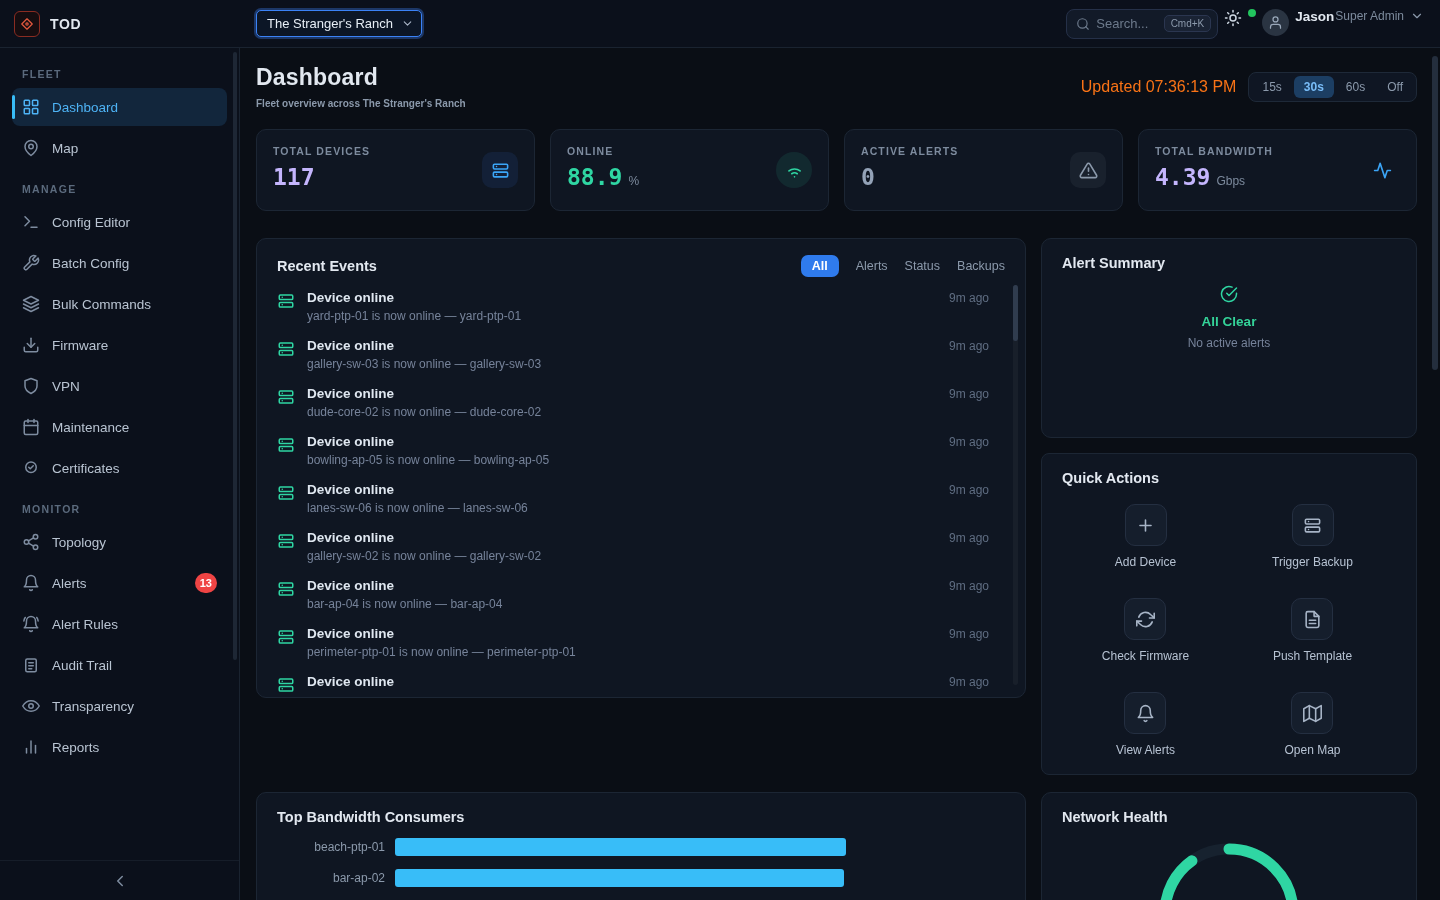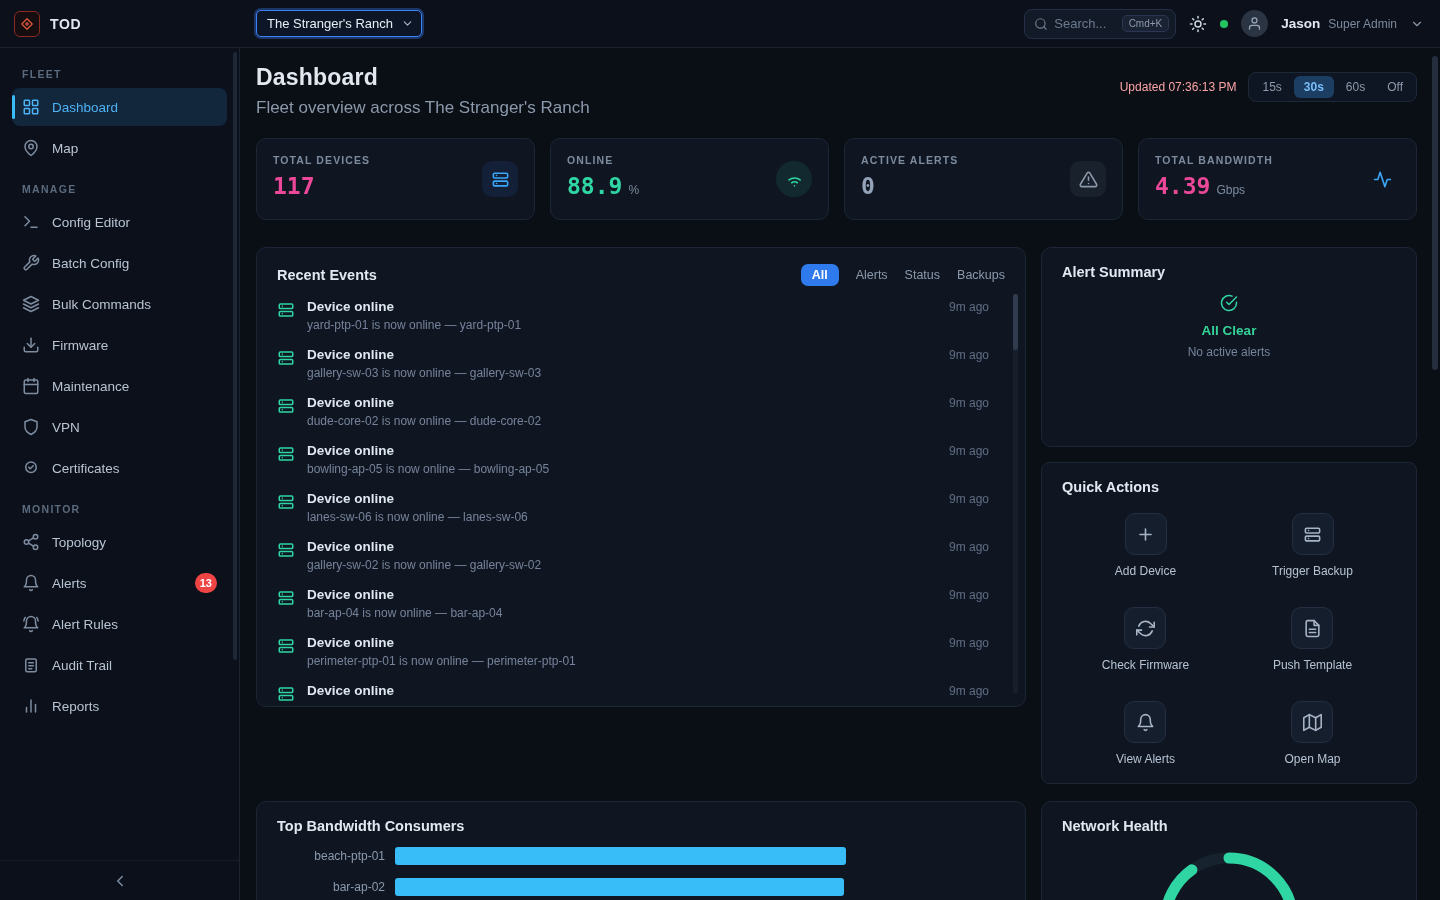--- a/index.html
+++ b/index.html
@@ -18,21 +18,21 @@
   .brand { width:240px; display:flex; align-items:center; gap:10px; padding-left:14px; flex-shrink:0; }
   .logo { width:26px; height:26px; border-radius:6px; border:1px solid #8a2c22; background:#150d10;
     color:#e4593f; display:flex; align-items:center; justify-content:center; }
   .logo svg.ic { width:14px; height:14px; }
   .brand-name { font-weight:700; font-size:14px; letter-spacing:.6px; }
   .site-select { margin-left:16px; height:27px; min-width:158px; background:#0c1626;
     border:1px solid #3b82f6; box-shadow:0 0 0 2px rgba(59,130,246,.35); border-radius:5px;
     display:flex; align-items:center; justify-content:space-between; gap:8px; padding:0 7px 0 10px;
     font-size:13px; color:#e6edf5; cursor:pointer; }
   .site-select svg.ic { width:13px; height:13px; color:#aab6c8; }
-  .topbar-right { margin-left:auto; display:flex; align-items:center; gap:13px; padding-right:16px; }
+  .topbar-right { margin-left:auto; display:flex; align-items:flex-start; gap:6px; padding-right:16px; }
   .search { width:152px; height:30px; background:#121a28; border:1px solid #253048; border-radius:8px;
     display:flex; align-items:center; padding:0 6px 0 9px; gap:6px; color:#6d7a8c; }
   .search svg.ic { width:14px; height:14px; }
   .search input { flex:1; min-width:0; background:transparent; border:none; outline:none;
     color:#cbd5e1; font-size:13px; font-family:"Liberation Sans",sans-serif; }
   .search input::placeholder { color:#6d7a8c; }
   .kbd { font-size:10px; color:#8b99ab; background:#1a2334; border:1px solid #2b3650;
     border-radius:5px; padding:2px 6px; white-space:nowrap; }
   .sun-btn { color:#cfd8e3; display:flex; }
   .status-dot { width:8px; height:8px; border-radius:50%; background:#22c55e; }
@@ -60,34 +60,34 @@
     min-width:20px; height:20px; border-radius:10px; display:flex; align-items:center; justify-content:center; padding:0 5px;text-align:right; }
   .sidebar-footer { position:absolute; left:0; right:0; bottom:0; height:40px; border-top:1px solid #161d29;
     display:flex; align-items:center; justify-content:center; color:#7e8ca0; cursor:pointer; }
   .side-scroll { position:absolute; top:4px; right:2px; width:4px; height:608px; background:#1e2735; border-radius:2px; }
   .page-scroll { position:absolute; right:2px; top:56px; width:6px; height:314px; background:#242e3d; border-radius:3px; z-index:20; }
 
   
   .main { position:absolute; left:240px; top:48px; right:0; bottom:0; padding:16px 23px 0 16px; overflow:hidden; }
   .main-header { display:flex; justify-content:space-between; align-items:flex-start; margin-bottom:20px; }
   .page-title { font-size:23px; font-weight:700; letter-spacing:.2px; }
-  .page-subtitle { font-size:17px; color:#8b99ab; margin-top:7px; }
+  .page-subtitle { font-size:10px; color:#8b99ab; margin-top:7px;font-weight:bold; }
   .header-right { display:flex; align-items:center; gap:12px; margin-top:8px; }
-  .updated { font-size:12px; color:#fca5a5; }
+  .updated { font-size:16px; color:#f97316; }
   .intervals { display:flex; background:#0f1623; border:1px solid #1e2938; border-radius:8px; padding:3px; gap:2px; }
   .interval { font-size:12px; color:#8b99ab; padding:4px 10px; border-radius:6px; cursor:pointer; }
   .interval.active { background:#1c3e63; color:#79bdf8; font-weight:700; }
 
   .stats { display:grid; grid-template-columns:repeat(4,1fr); gap:15px; margin-bottom:27px; }
   .stat-card { background:#0f1622; border:1px solid #1c2634; border-radius:10px; height:82px; padding:15px 16px; position:relative; }
   .stat-label { font-size:10.5px; letter-spacing:1.1px; color:#7d8b9e; font-weight:700; }
   .stat-value-row { margin-top:7px; display:flex; align-items:baseline; gap:6px; }
   .stat-value { font-family:"DejaVu Sans Mono", monospace; font-size:23px; font-weight:700; }
   .stat-unit { font-size:12px; color:#7d8b9e; }
-  .v-blue { color:#ec4899; } .v-green { color:#2fd6a3; } .v-gray { color:#94a3b8; }
+  .v-blue { color:#c4b5fd; } .v-green { color:#2fd6a3; } .v-gray { color:#94a3b8; }
   .stat-icon { position:absolute; right:16px; top:50%; transform:translateY(-50%);
     width:36px; height:36px; border-radius:10px; display:flex; align-items:center; justify-content:center; }
   .stat-icon svg.ic { width:19px; height:19px; }
   .s-blue { color:#3ba5f7; background:rgba(59,130,246,.1); }
   .s-green { color:#2fd6a3; background:rgba(45,214,163,.1); border-radius:50%; }
   .s-gray { color:#8b99ab; background:rgba(148,163,184,.08); }
 
   .columns { display:grid; grid-template-columns:1fr 376px; gap:15px; align-items:start; }
   .card { background:#0f1622; border:1px solid #1c2634; border-radius:10px; }
   .card-head { display:flex; align-items:center; justify-content:space-between; }
@@ -356,29 +356,29 @@
     <span>Bulk Commands</span>
   </div>
   <div class="nav-item">
     <svg class="ic">
         <use href="#i-download"></use>
       </svg>
     <span>Firmware</span>
   </div>
   <div class="nav-item">
     <svg class="ic">
+        <use href="#i-shield"></use>
+      </svg>
+    <span>VPN</span>
+  </div>
+  <div class="nav-item">
+    <svg class="ic">
         <use href="#i-calendar"></use>
       </svg>
     <span>Maintenance</span>
-  </div>
-  <div class="nav-item">
-    <svg class="ic">
-        <use href="#i-shield"></use>
-      </svg>
-    <span>VPN</span>
   </div>
   <div class="nav-item">
     <svg class="ic">
         <use href="#i-cert"></use>
       </svg>
     <span>Certificates</span>
   </div>
 
   <div class="section-label">MONITOR</div>
   <div class="nav-item">
@@ -398,20 +398,26 @@
     <svg class="ic">
         <use href="#i-bell-ring"></use>
       </svg>
     <span>Alert Rules</span>
   </div>
   <div class="nav-item">
     <svg class="ic">
         <use href="#i-clipboard"></use>
       </svg>
     <span>Audit Trail</span>
+  </div>
+  <div class="nav-item">
+    <svg class="ic">
+        <use href="#i-eye"></use>
+      </svg>
+    <span>Transparency</span>
   </div>
   <div class="nav-item">
     <svg class="ic">
         <use href="#i-chart"></use>
       </svg>
     <span>Reports</span>
   </div>
 
   <div class="side-scroll"></div>
   <div class="sidebar-footer">

